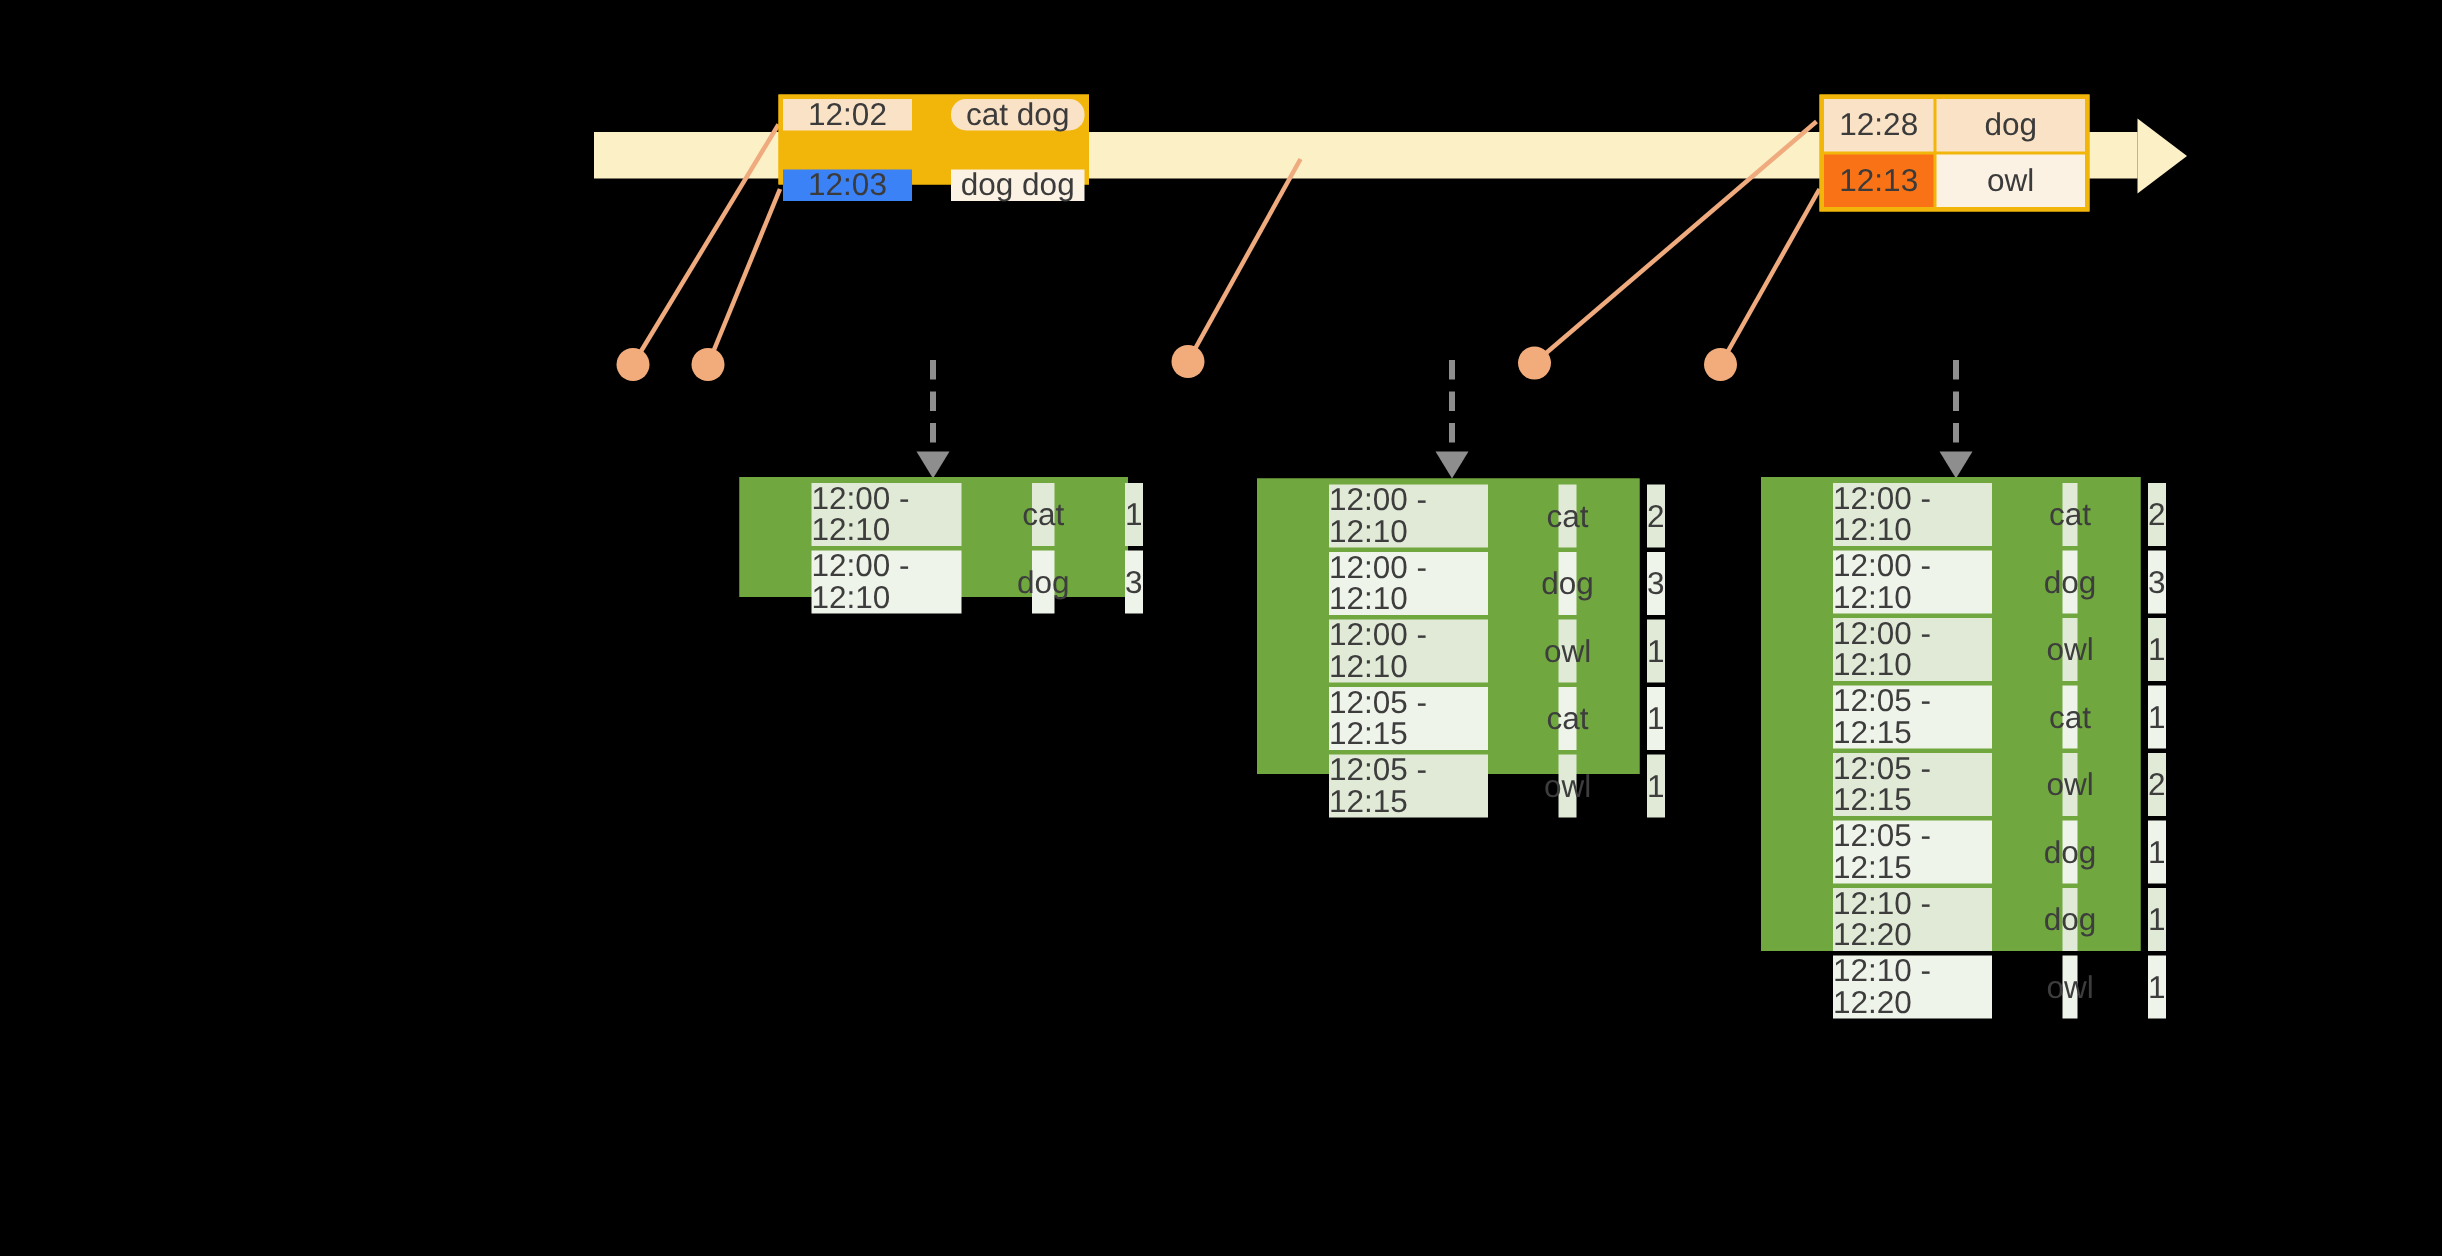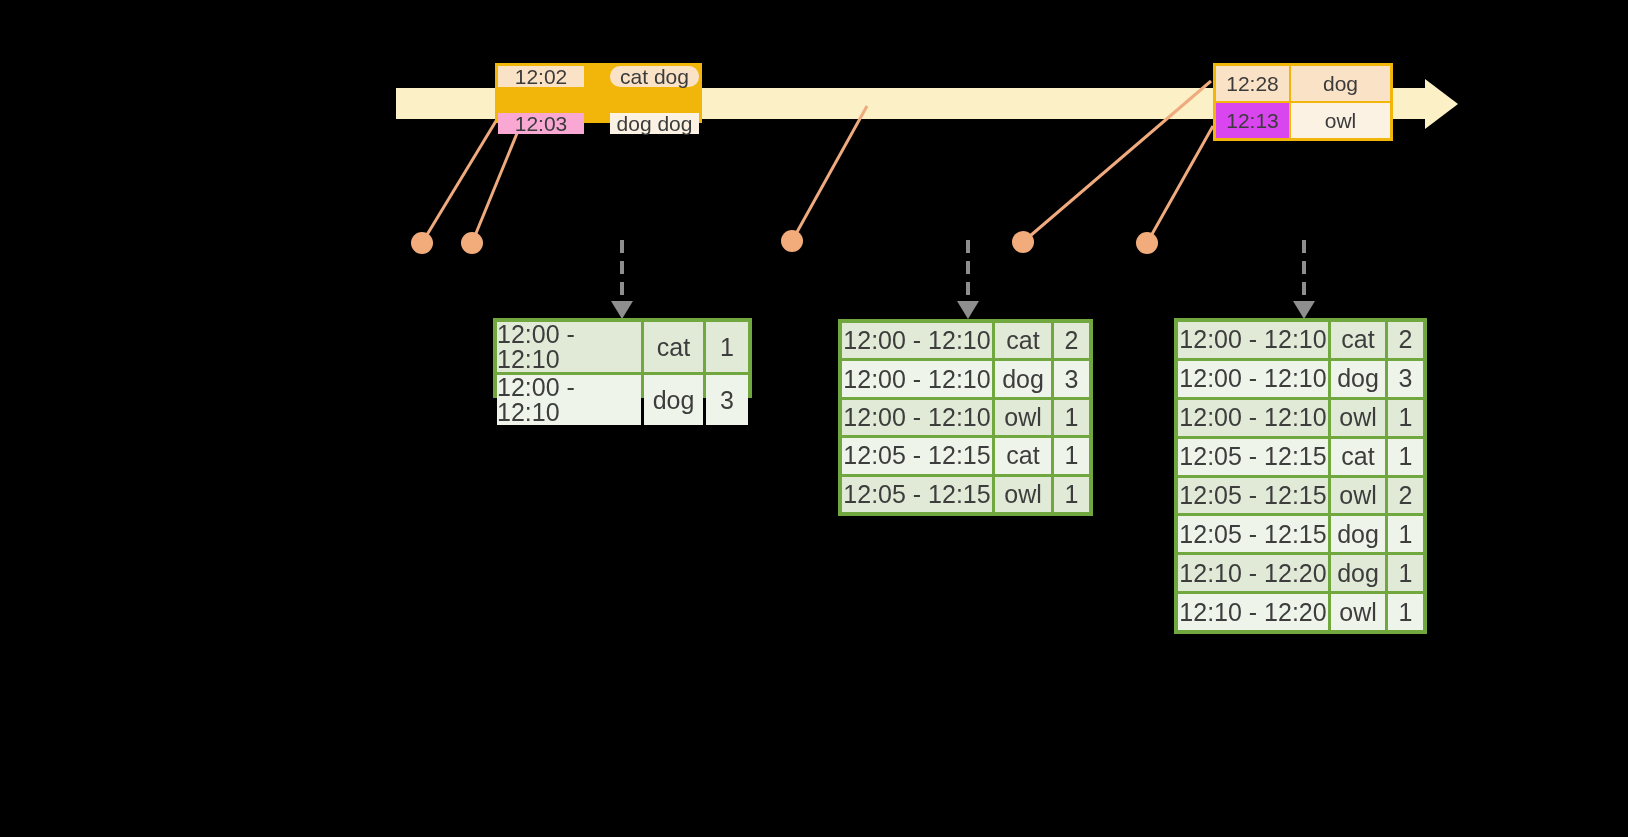--- a/index.html
+++ b/index.html
@@ -11,28 +11,28 @@
   #shaft{position:absolute;left:396px;top:88px;width:1029px;height:31px;background:#FCF0C7;z-index:1;}
   #arrowhead{position:absolute;left:1425px;top:79px;width:0;height:0;z-index:1;
     border-top:25px solid transparent;border-bottom:25px solid transparent;border-left:33px solid #FCF0C7;}
   
   #connectors{position:absolute;left:0;top:0;z-index:2;}
   
   .event-table{position:absolute;display:grid;gap:2px;background:#F2B50A;border:3px solid #F2B50A;
     box-sizing:border-box;z-index:3;grid-auto-rows:1fr;}
   .event-table .cell{display:flex;align-items:center;justify-content:center;
     font-size:21px;color:#3B3B3B;line-height:1;}
-  #event1{left:495px;top:63px;width:207px;height:60px;grid-template-columns:86px 1fr;gap:26px;}
+  #event1{left:519px;top:63px;width:207px;height:60px;grid-template-columns:86px 1fr;gap:26px;}
   #event2{left:867px;top:84px;width:202px;height:39px;grid-template-columns:84px 1fr;}
   #event3{left:1213px;top:63px;width:180px;height:78px;grid-template-columns:73px 1fr;}
   
   .result-table{position:absolute;display:grid;gap:3px;background:#70A83F;border:4px solid #70A83F;
     box-sizing:border-box;z-index:3;grid-auto-rows:1fr;}
   .result-table .cell{display:flex;align-items:center;justify-content:center;
-    font-size:25px;color:#3D3D3D;line-height:1;}
+    font-size:21px;color:#3D3D3D;line-height:1;margin-left:44px;}
   #result1{left:493px;top:318px;width:259px;height:80px;grid-template-columns:144px 59px 1fr;}
   #result2{left:838px;top:319px;width:255px;height:197px;grid-template-columns:150px 56px 1fr;}
   #result3{left:1174px;top:318px;width:253px;height:316px;grid-template-columns:150px 54px 1fr;}
 </style>
 </head>
 <body>
 
 <div id="canvas">
 
   <div id="shaft"></div>
@@ -62,27 +62,27 @@
     </g>
     <g>
       <line x1="1304" y1="240" x2="1304" y2="303" stroke="#8E8E8E" stroke-width="4" stroke-dasharray="13 8"></line>
       <polygon points="1293,301 1315,301 1304,319" fill="#8E8E8E"></polygon>
     </g>
   </svg>
 
   <div id="event1" class="event-table">
       <div class="cell" style="background: rgb(250, 226, 198);">12:02</div>
       <div class="cell" style="background: rgb(250, 226, 198); border-radius: 10px;">cat dog</div>
-      <div class="cell" style="background: #f9a8d4; text-align: center;">12:03</div>
+      <div class="cell" style="background: #3b82f6; text-align: center;">12:03</div>
       <div class="cell" style="background: rgb(252, 242, 228); text-align: center;">dog dog</div>
     </div>
   <div id="event3" class="event-table">
       <div class="cell" style="background: rgb(250, 226, 198);">12:28</div>
       <div class="cell" style="background: rgb(250, 226, 198);">dog</div>
-      <div class="cell" style="background: #d946ef;">12:13</div>
+      <div class="cell" style="background: #f97316;">12:13</div>
       <div class="cell" style="background: rgb(252, 242, 228);">owl</div>
     </div>
 
   <div id="result1" class="result-table">
       <div class="cell" style="background: rgb(224, 234, 214);">12:00 - 12:10</div>
       <div class="cell" style="background: rgb(224, 234, 214);">cat</div>
       <div class="cell" style="background: rgb(224, 234, 214);">1</div>
       <div class="cell" style="background: rgb(239, 244, 234);">12:00 - 12:10</div>
       <div class="cell" style="background: rgb(239, 244, 234);">dog</div>
       <div class="cell" style="background: rgb(239, 244, 234);">3</div>

